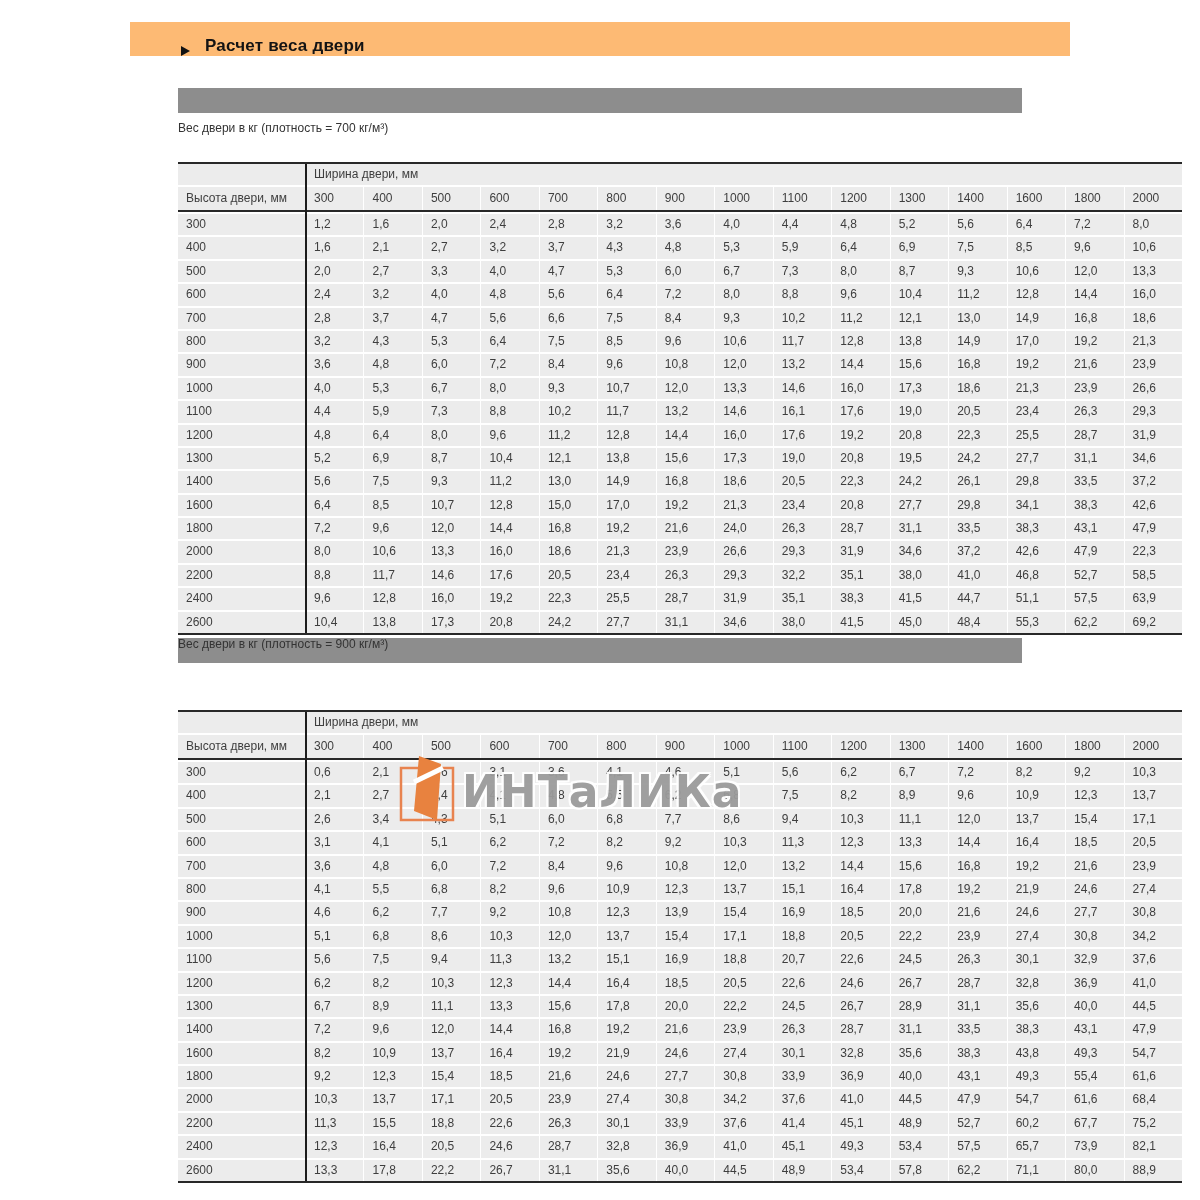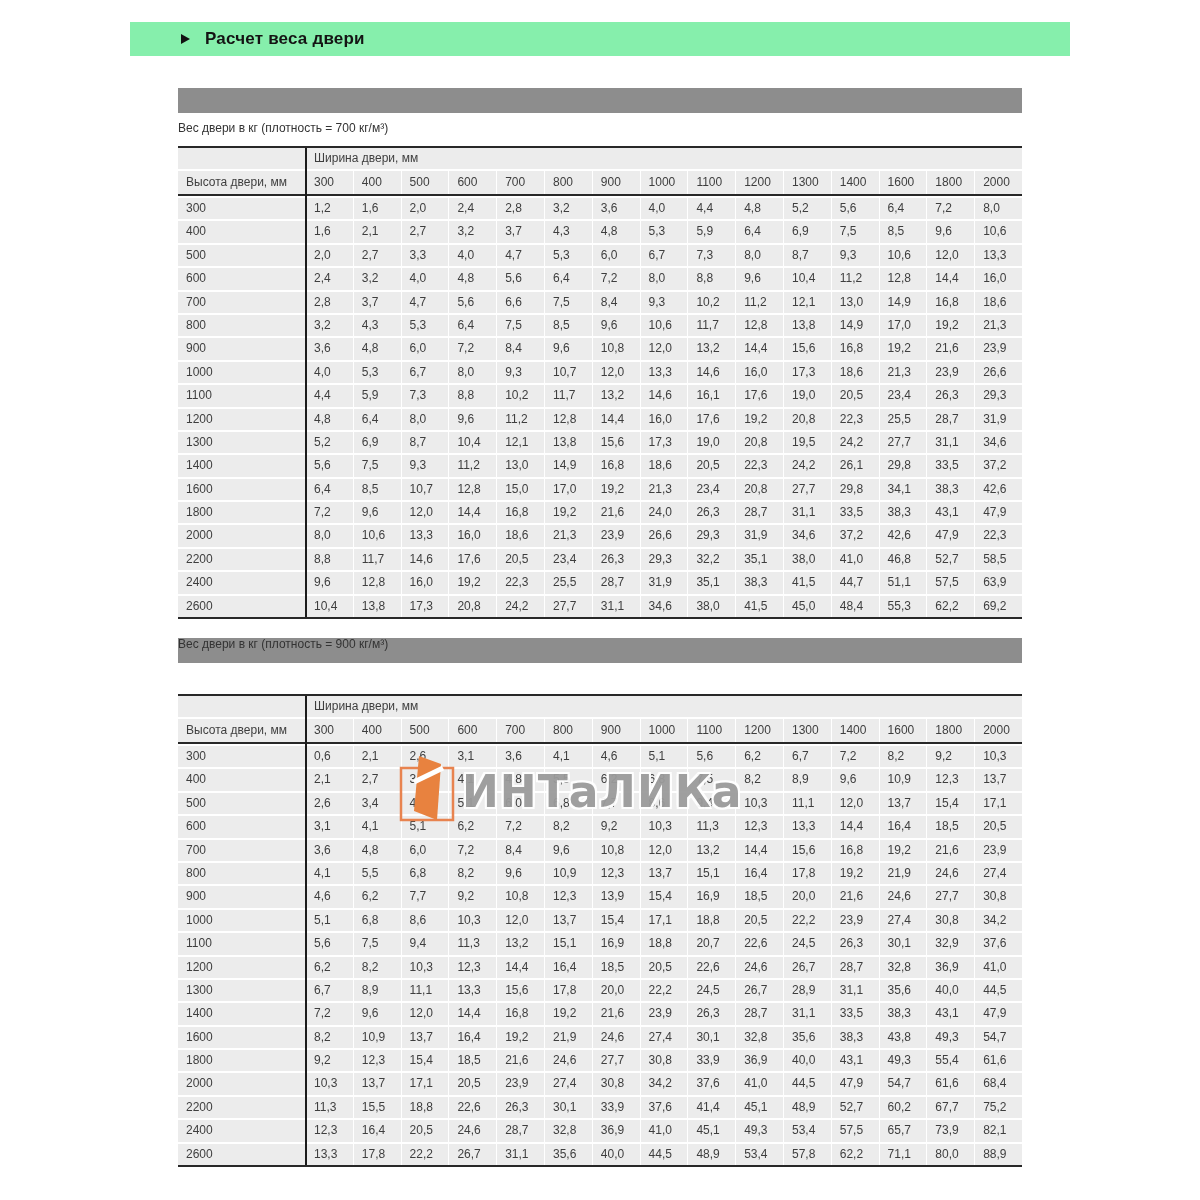--- a/index.html
+++ b/index.html
@@ -2,41 +2,41 @@
 <html><head>
 <meta charset="utf-8">
 <style>
   html,body{margin:0;padding:0}
   body{
     width:1200px;height:1200px;position:relative;background:#ffffff;
     font-family:"Liberation Sans",sans-serif;overflow:hidden;
   }
   .title-band{
     position:absolute;left:130px;top:22px;width:940px;height:34px;
-    background:#86efac;display:flex;align-items:center;box-sizing:border-box;
+    background:#fdba74;display:flex;align-items:flex-end;box-sizing:border-box;
     padding-left:51px;
   }
   .tri{
     width:0;height:0;border-left:9px solid #121212;
     border-top:5.5px solid transparent;border-bottom:5.5px solid transparent;
     margin-right:15px;flex:0 0 auto;
   }
   .page-title{font-size:17px;font-weight:bold;color:#141414;letter-spacing:.2px}
 
   .section-bar{position:absolute;left:178px;width:844px;height:25px;background:#8d8d8d}
   #bar1{top:88px}
   #bar2{top:638px}
 
   .caption{position:absolute;left:178px;font-size:12px;color:#333333;white-space:nowrap}
   #cap1{top:121px}
   #cap2{top:637px}
 
   .tbl{
-    position:absolute;left:178px;width:844px;
-    border-top:2px solid #282828;border-bottom:2px solid #282828;
+    position:absolute;left:178px;width:1004px;
+    border-top:2px solid #282828;border-bottom:2px solid #282828;margin-top:16px;
   }
   #tbl0{top:146px}
   #tbl1{top:694px}
 
   .row{display:flex;gap:1px;position:relative}
   .row.gap{margin-top:2px}
   .cell{
     background:#ececec;box-sizing:border-box;padding-left:8px;
     font-size:12px;color:#3e3e3e;overflow:hidden;white-space:nowrap;
     height:21.4px;line-height:21.6px;flex:1 1 0;

